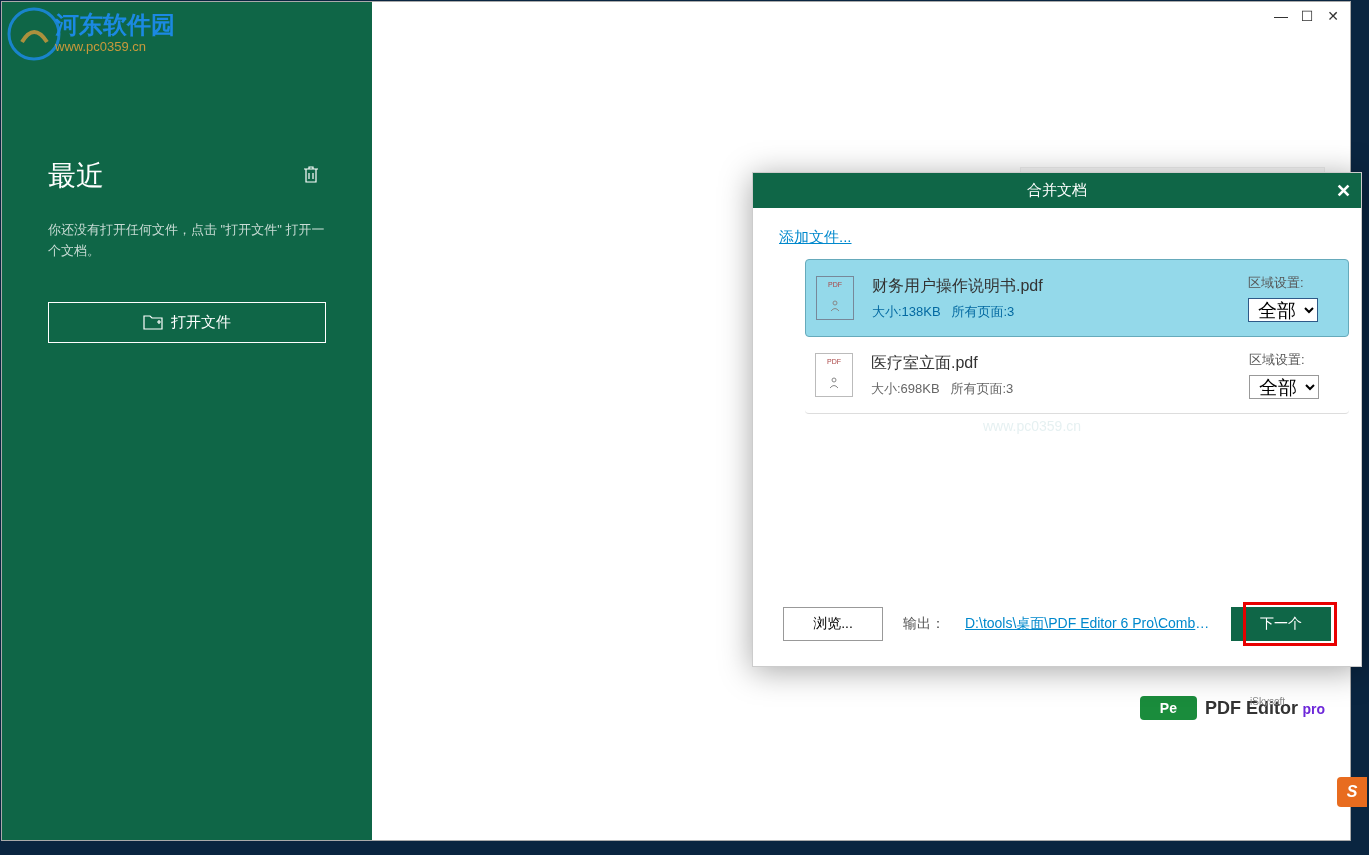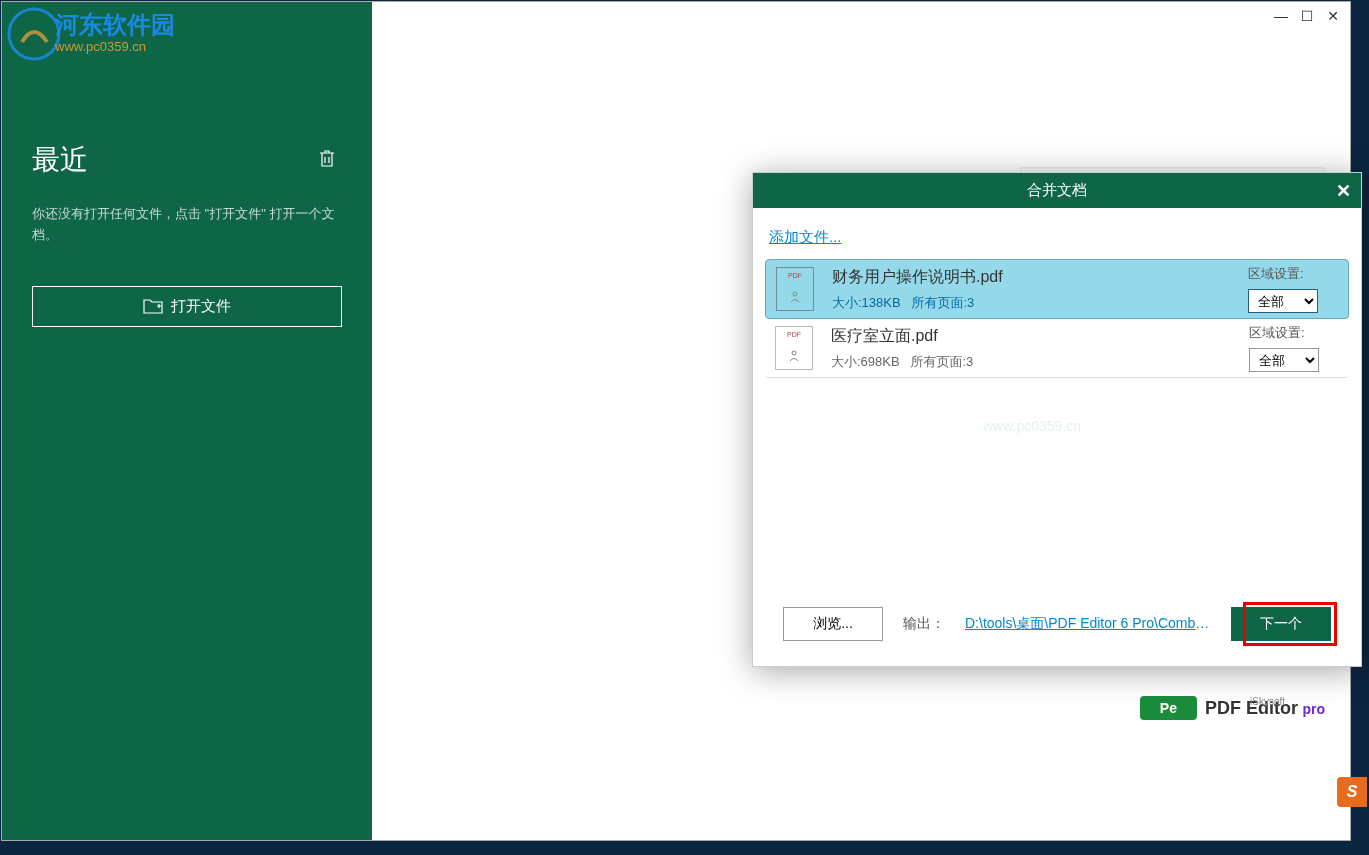--- a/index.html
+++ b/index.html
@@ -1,20 +1,20 @@
 <!DOCTYPE html>
 <html><head>
   <meta charset="utf-8">
   <style>
     * { margin: 0; padding: 0; box-sizing: border-box; font-family: "Microsoft YaHei", sans-serif; }
     body { width: 1369px; height: 855px; background: #0a2540; overflow: hidden; position: relative; }
     
     .app-window { width: 1350px; height: 840px; background: #fff; position: absolute; top: 1px; left: 1px; border: 1px solid #aaa; display: flex; }
     
-    .sidebar { width: 370px; height: 100%; background: #0f6647; position: relative; padding: 0; }
+    .sidebar { width: 370px; height: 100%; background: #0f6647; position: relative; padding: 16px; }
     .logo-watermark { position: absolute; top: 5px; left: 5px; opacity: 0.85; }
     .logo-text { font-size: 24px; font-weight: bold; color: #1e90ff; }
     .logo-url { font-size: 13px; color: #e8a23a; margin-top: -2px; }
     
     .recent-header { display: flex; justify-content: space-between; align-items: center; padding: 95px 30px 10px 30px; margin-top: 44px; }
     .recent-title { color: #fff; font-size: 28px; font-weight: 300; }
     .trash-btn { color: #fff; font-size: 20px; cursor: pointer; background: none; border: none; width: 30px; height: 30px; }
     
     .recent-desc { color: #c8dcd5; font-size: 13px; padding: 15px 30px; line-height: 1.6; }
     
@@ -36,38 +36,38 @@
     .pe-badge { background: #1a8c3c; color: #fff; padding: 4px 20px; border-radius: 4px; font-weight: bold; font-size: 14px; }
     .brand-text { color: #333; font-size: 18px; font-weight: bold; }
     .brand-pro { color: #6d28d9; font-size: 14px; font-weight: bold; }
     .brand-small { color: #888; font-size: 10px; position: absolute; top: -2px; left: 45px; }
     
     .dialog { position: absolute; top: 170px; left: 380px; width: 610px; height: 495px; background: #fff; box-shadow: 0 4px 30px rgba(0,0,0,0.35); z-index: 100; border: 1px solid #ccc; }
     .dialog-header { background: #0f6647; height: 35px; display: flex; align-items: center; justify-content: center; position: relative; }
     .dialog-title { color: #fff; font-size: 15px; }
     .dialog-close { position: absolute; right: 10px; color: #fff; font-size: 18px; cursor: pointer; font-weight: bold; }
     
-    .add-files-link { display: inline-block; margin: 20px 16px 12px; color: #0088cc; text-decoration: underline; font-size: 15px; cursor: pointer; }
+    .add-files-link { display: inline-block; margin: 20px 26px 12px; color: #0088cc; text-decoration: underline; font-size: 15px; cursor: pointer; }
     
     .file-list { padding: 0 12px; }
-    .file-row { display: flex; align-items: center; padding: 5px 10px; border-radius: 4px; }
+    .file-row { display: flex; align-items: center; padding: 14px 10px; border-radius: 4px; margin-left: 40px; }
     .file-row.selected { background: #94d9ea; border: 1px solid #6ab; }
     .file-row.plain { border-bottom: 1px solid #ddd; }
     .pdf-thumb { width: 38px; height: 44px; border: 1px solid #bbb; margin-right: 18px; display: flex; flex-direction: column; align-items: center; justify-content: flex-start; font-size: 7px; color: #a44; padding-top: 4px; position: relative; }
     .pdf-thumb::before { content: 'PDF'; }
     .pdf-thumb svg { position: absolute; bottom: 6px; }
     .file-row.selected .pdf-thumb { border-color: #789; }
     .file-info { flex: 1; }
     .file-name { font-size: 16px; color: #333; margin-bottom: 6px; }
     .file-row.selected .file-name { color: #333; }
     .file-meta { font-size: 13px; color: #666; }
     .file-row.selected .file-meta { color: #0369a1; }
     .region-col { width: 90px; }
     .region-label { font-size: 13px; color: #555; margin-bottom: 6px; }
-    .region-select { width: 70px; height: 24px; border: 1px solid #999; font-size: 13px; padding-left: 5px; cursor: pointer; background: #fff; }
+    .region-select { width: 70px; height: 24px; border: 1px solid #999; font-size: 19px; padding-left: 5px; cursor: pointer; background: #fff; }
     .file-row.selected .region-select { border: 1px solid #2e5a88; }
     
     .dialog-footer { position: absolute; bottom: 0; left: 0; right: 0; padding: 25px 30px; display: flex; align-items: center; gap: 20px; }
     .browse-btn { width: 100px; height: 34px; border: 1px solid #999; background: #fff; font-size: 14px; cursor: pointer; }
     .output-label { font-size: 14px; color: #555; }
     .output-path { font-size: 14px; color: #0088cc; text-decoration: underline; cursor: pointer; flex: 1; white-space: nowrap; overflow: hidden; text-overflow: ellipsis; max-width: 245px; }
     .next-btn { width: 100px; height: 34px; background: #0f6647; color: #fff; border: none; font-size: 14px; cursor: pointer; margin-left: auto; }
     .highlight-box { position: absolute; border: 3px solid #e80000; pointer-events: none; }
     
     .orange-badge { position: absolute; bottom: 48px; right: 2px; width: 30px; height: 30px; background: #e86c1f; border-radius: 4px 0 0 4px; display: flex; align-items: center; justify-content: center; color: #fff; font-weight: bold; font-style: italic; font-size: 16px; }

